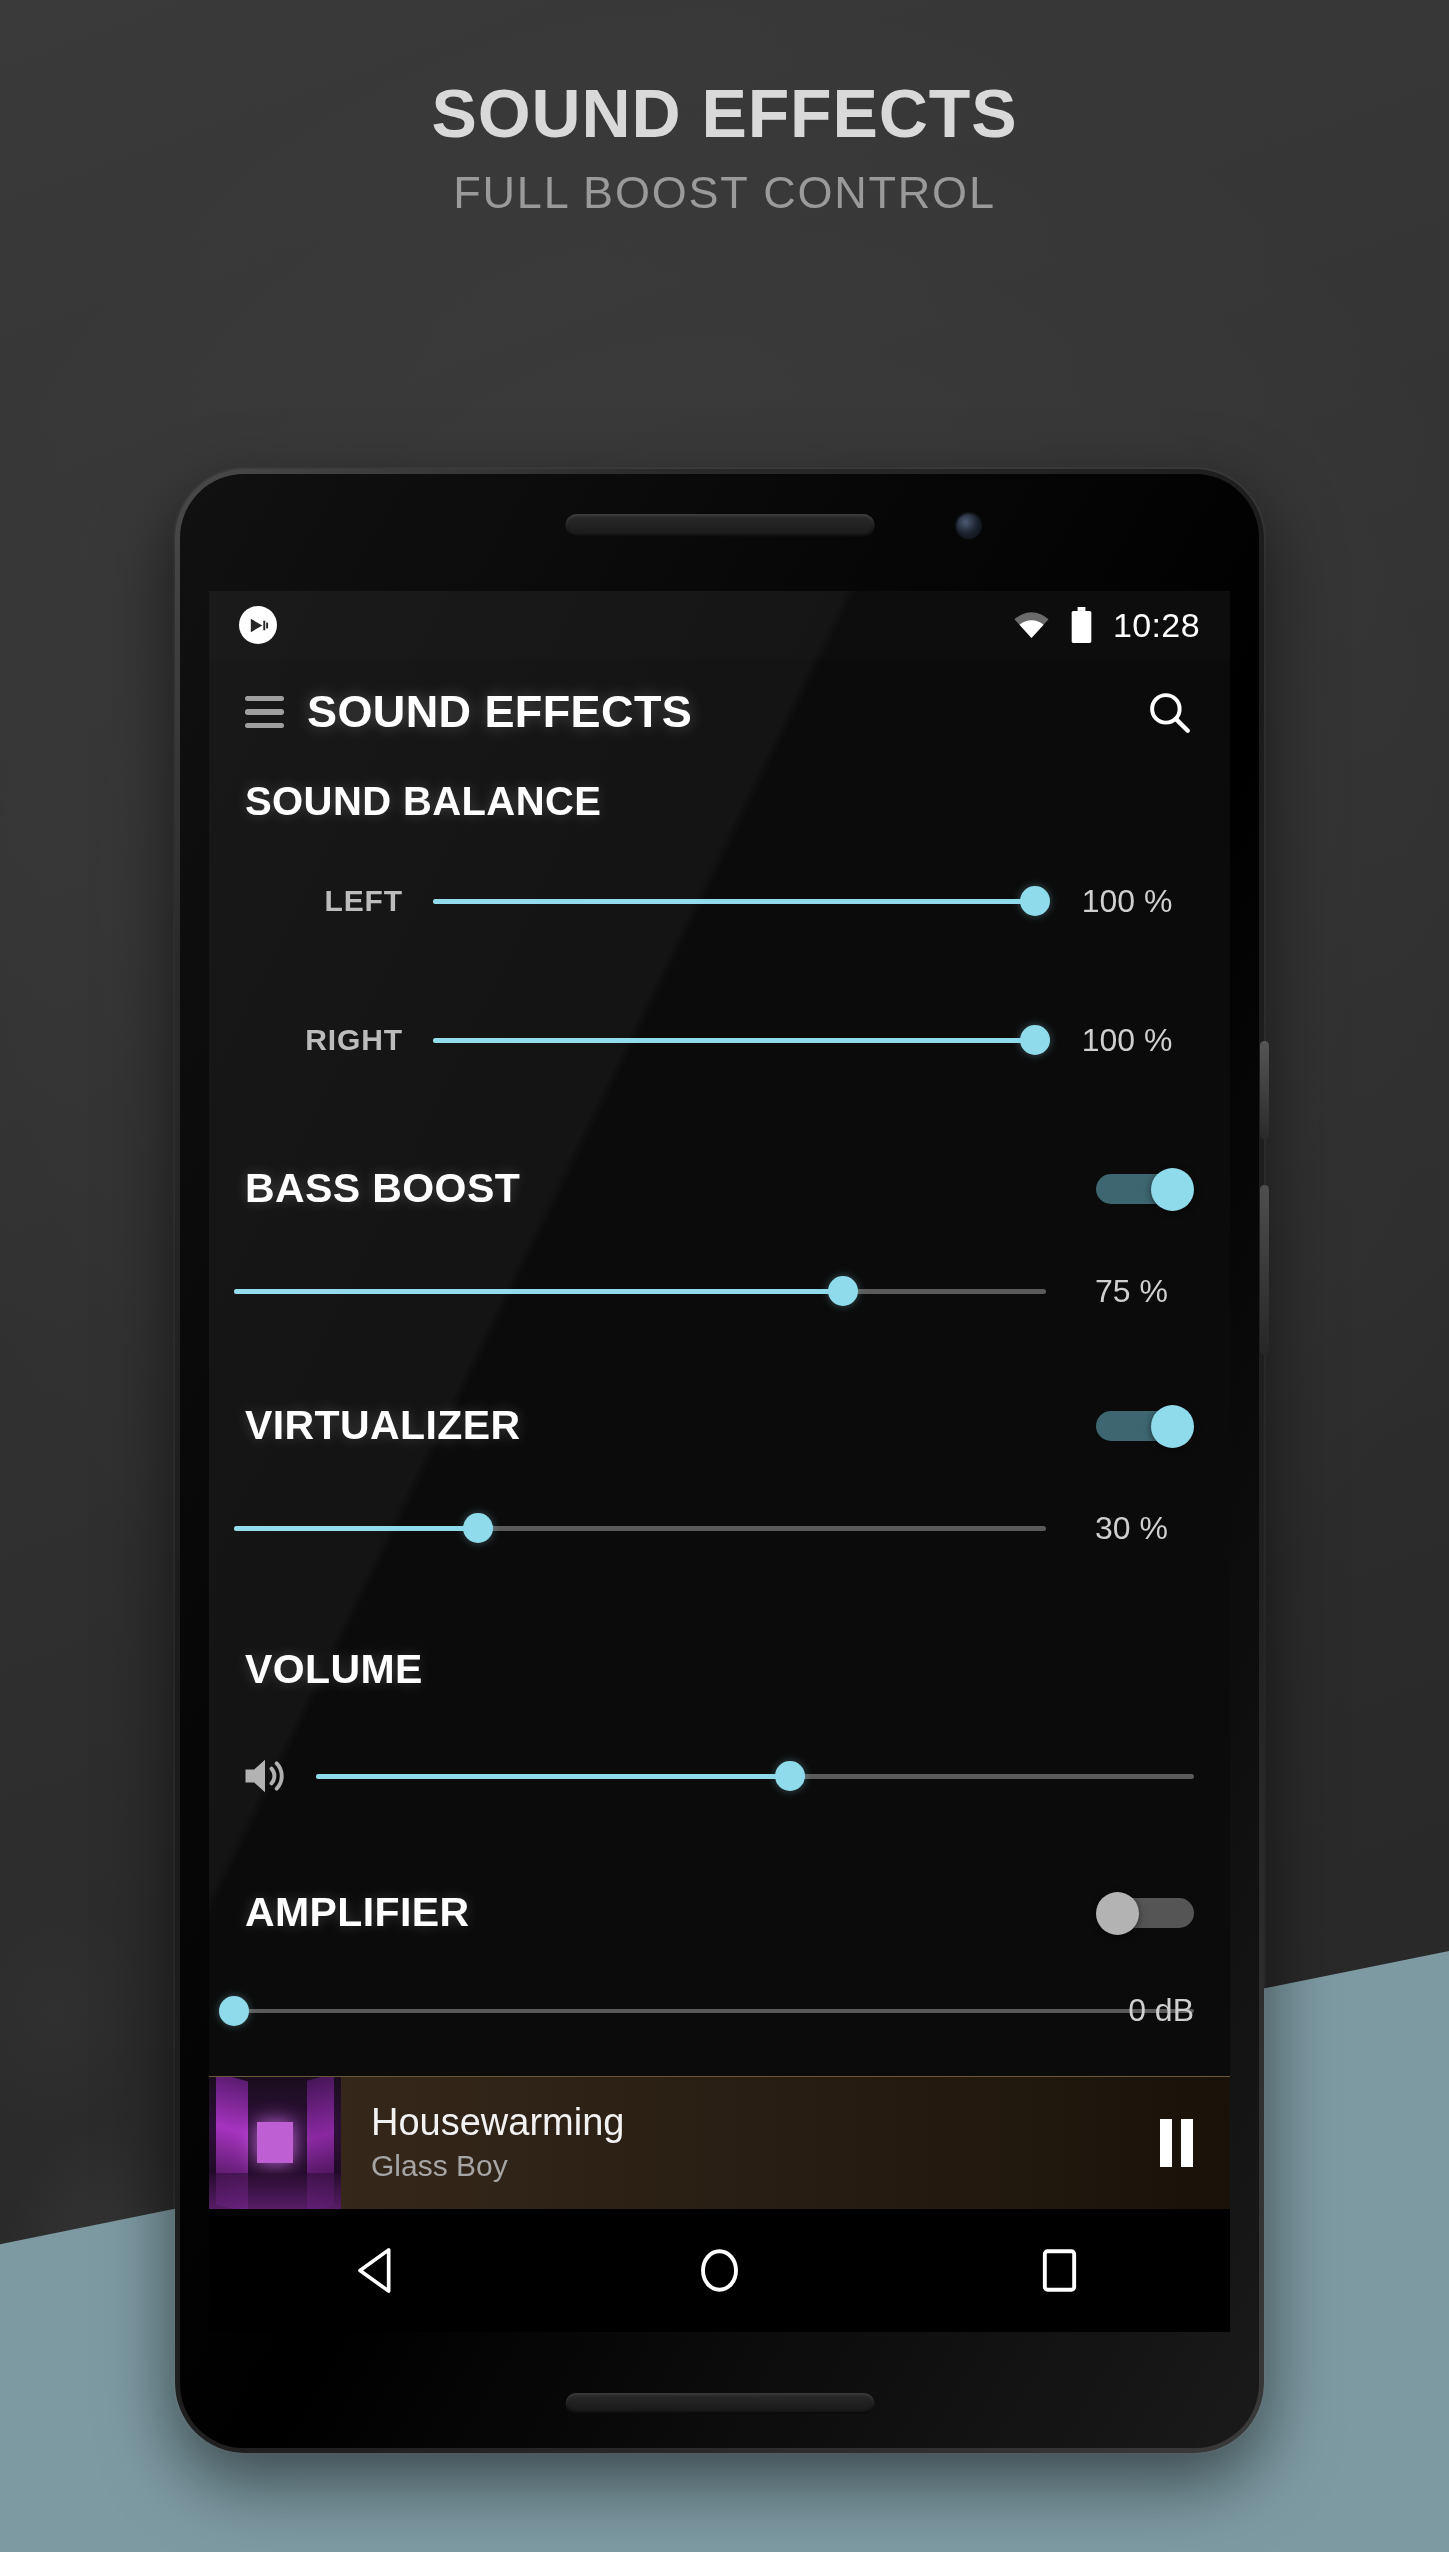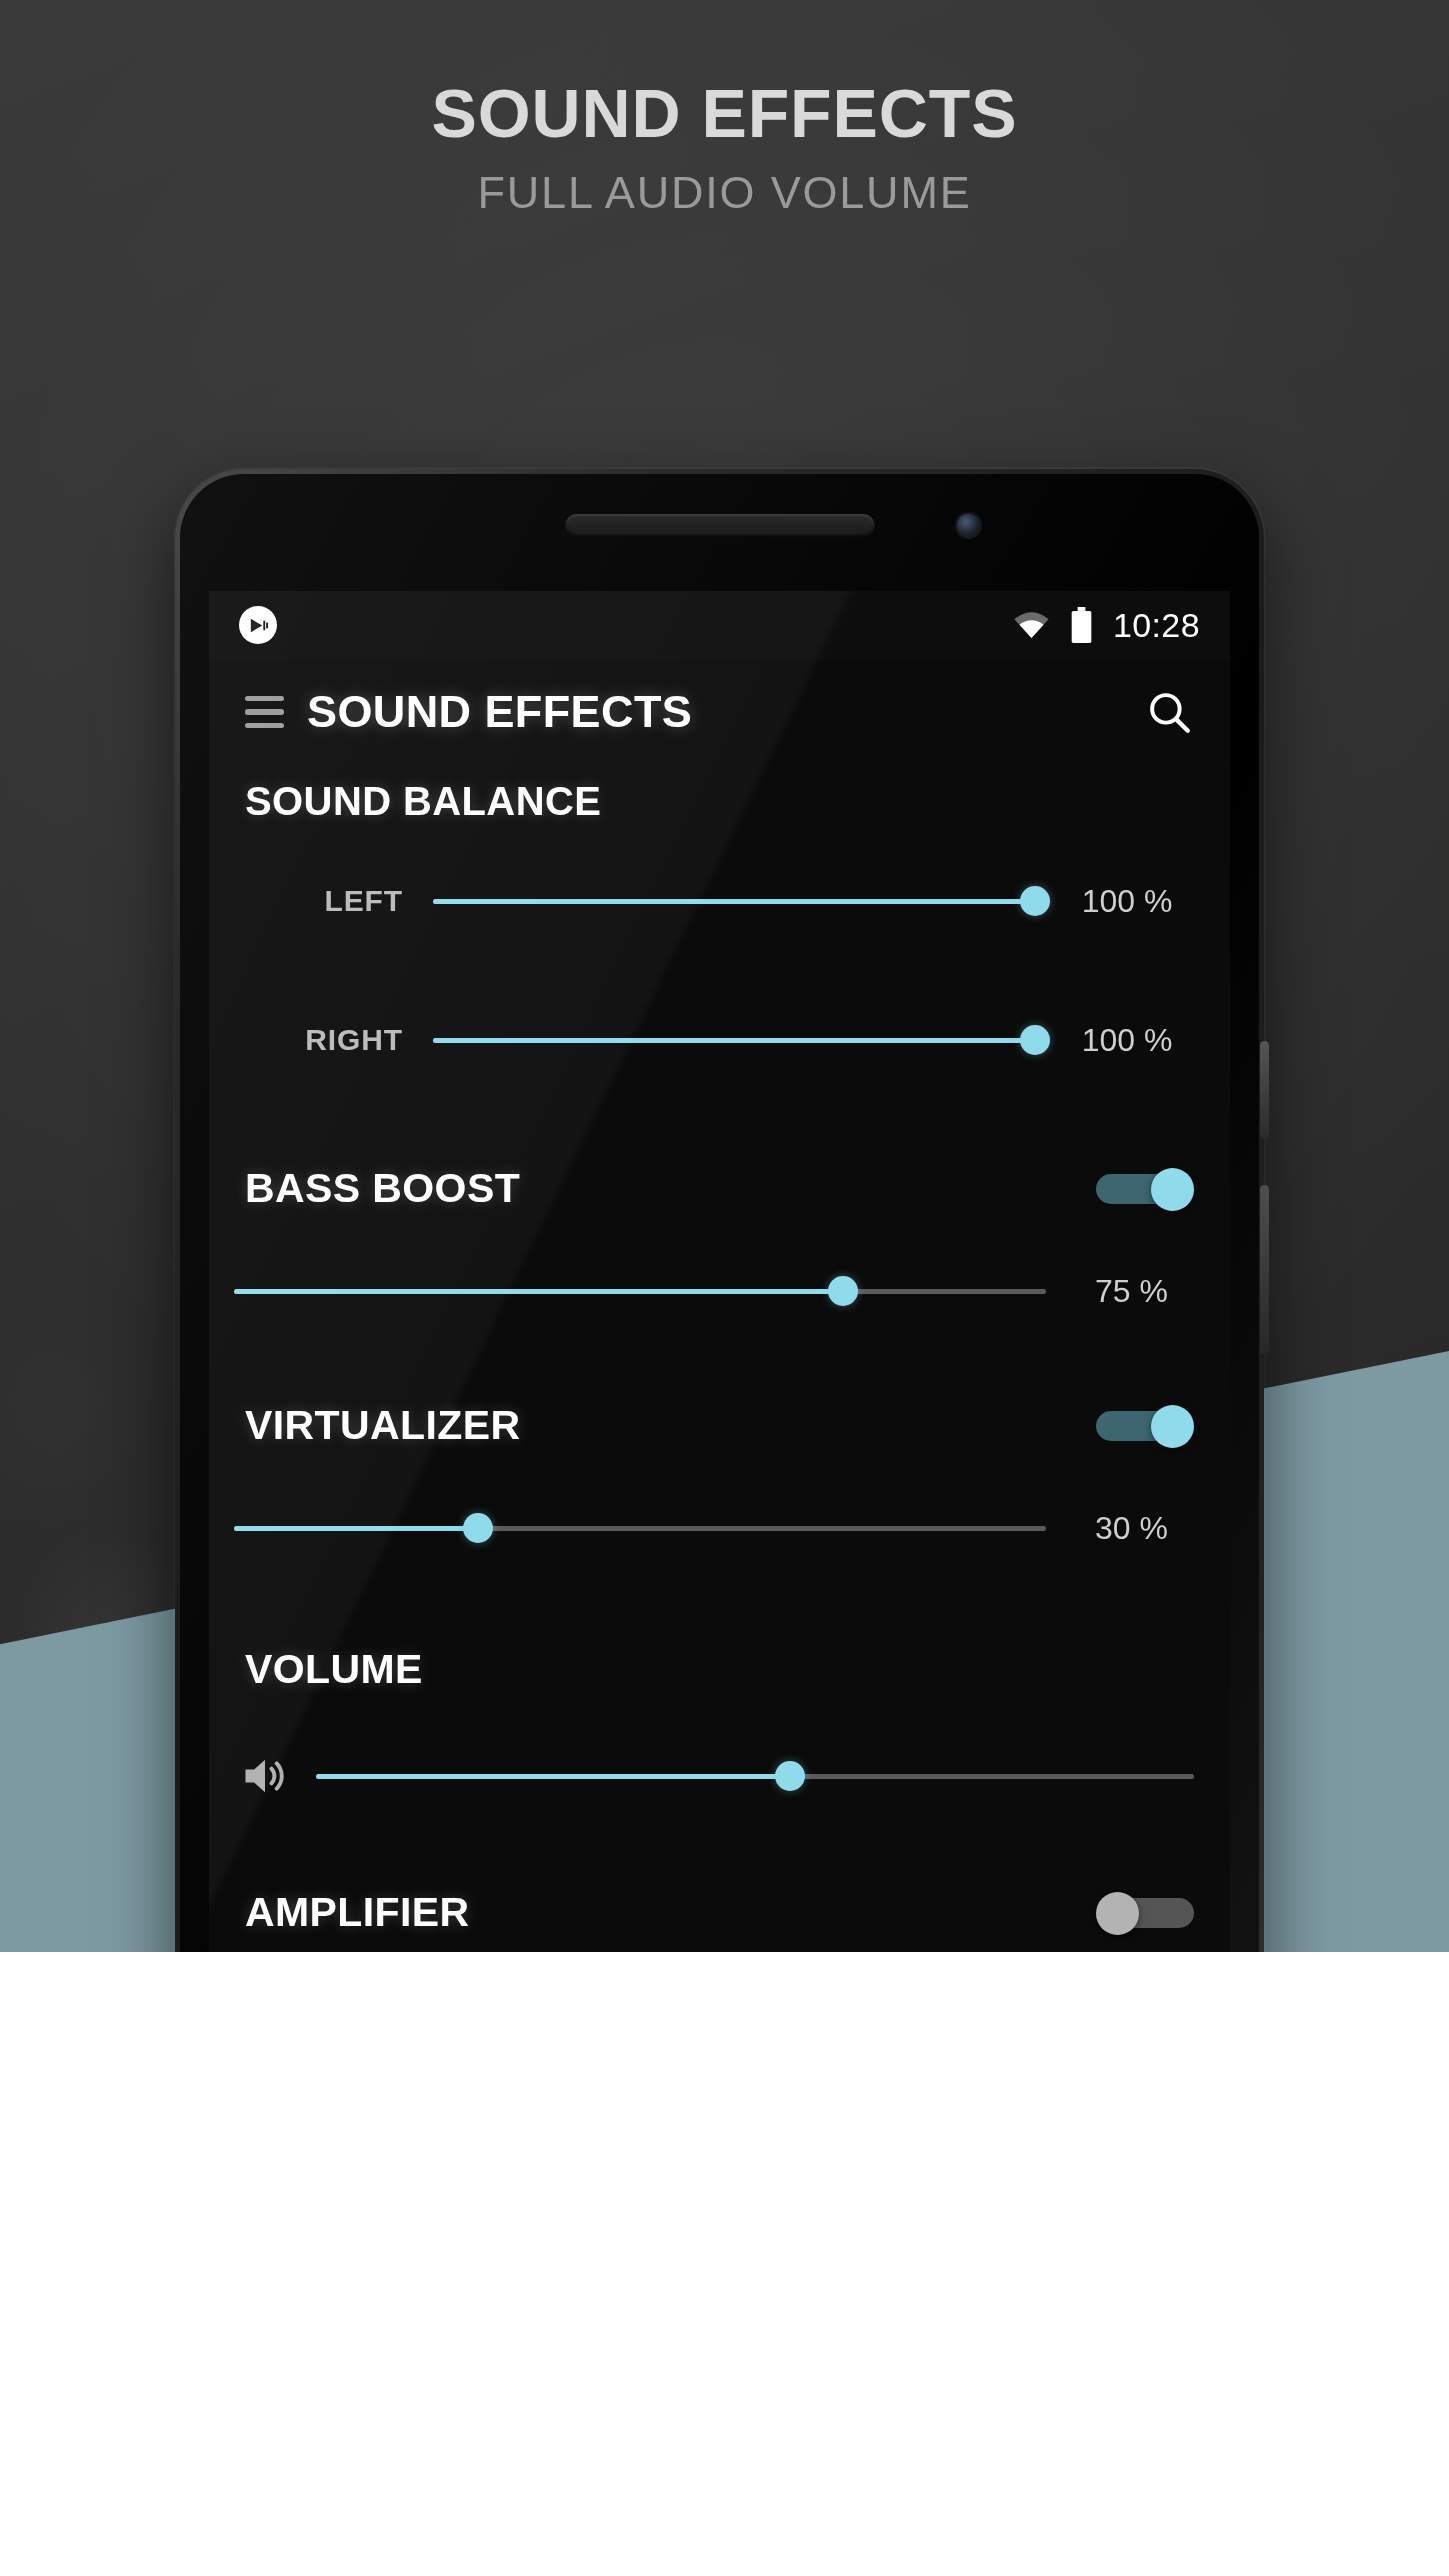--- a/index.html
+++ b/index.html
@@ -5,21 +5,21 @@
   html, body {
     margin: 0; padding: 0;
     width: 1449px; height: 2576px;
     overflow: hidden;
     font-family: "Liberation Sans", sans-serif;
   }
 
   
   .poster {
     position: relative;
-    width: 1449px; height: 1952px;
+    width: 1449px; height: 2552px;
     background: linear-gradient(160deg,#3a3a3a 0%,#343434 30%,#2e2e2e 55%,#2a2a2a 75%,#262626 100%);
     overflow: hidden;
   }
   .bg-crowd {
     position: absolute; left: 0; right: 0; bottom: 0; height: 1342px;
     background:
       radial-gradient(ellipse 161px 233px at 107px 1055px, rgba(90,90,90,.22), transparent 62%),
       radial-gradient(ellipse 134px 206px at 268px 1118px, rgba(80,80,80,.20), transparent 62%),
       radial-gradient(ellipse 152px 224px at 1324px 1029px, rgba(90,90,90,.20), transparent 62%),
       radial-gradient(ellipse 179px 250px at 1163px 1127px, rgba(78,78,78,.18), transparent 62%),
@@ -295,21 +295,21 @@
 <body>
 
 <div class="poster">
   <div class="bg-vignette"></div>
   <div class="bg-crowd"></div>
   <div class="bg-floor2"></div>
   <div class="bg-floor"></div>
 
   <div class="poster-head">
     <h1 class="poster-title">SOUND EFFECTS</h1>
-    <div class="poster-sub">FULL AUDIO VOLUME</div>
+    <div class="poster-sub">FULL BOOST CONTROL</div>
   </div>
 
   <div class="phone">
     <div class="phone-body"></div>
     <div class="phone-edge"></div>
     <div class="phone-speaker-top"></div>
     <div class="phone-camera"></div>
     <div class="phone-speaker-bot"></div>
     <div class="phone-btn-vol"></div>
     <div class="phone-btn-pwr"></div>

